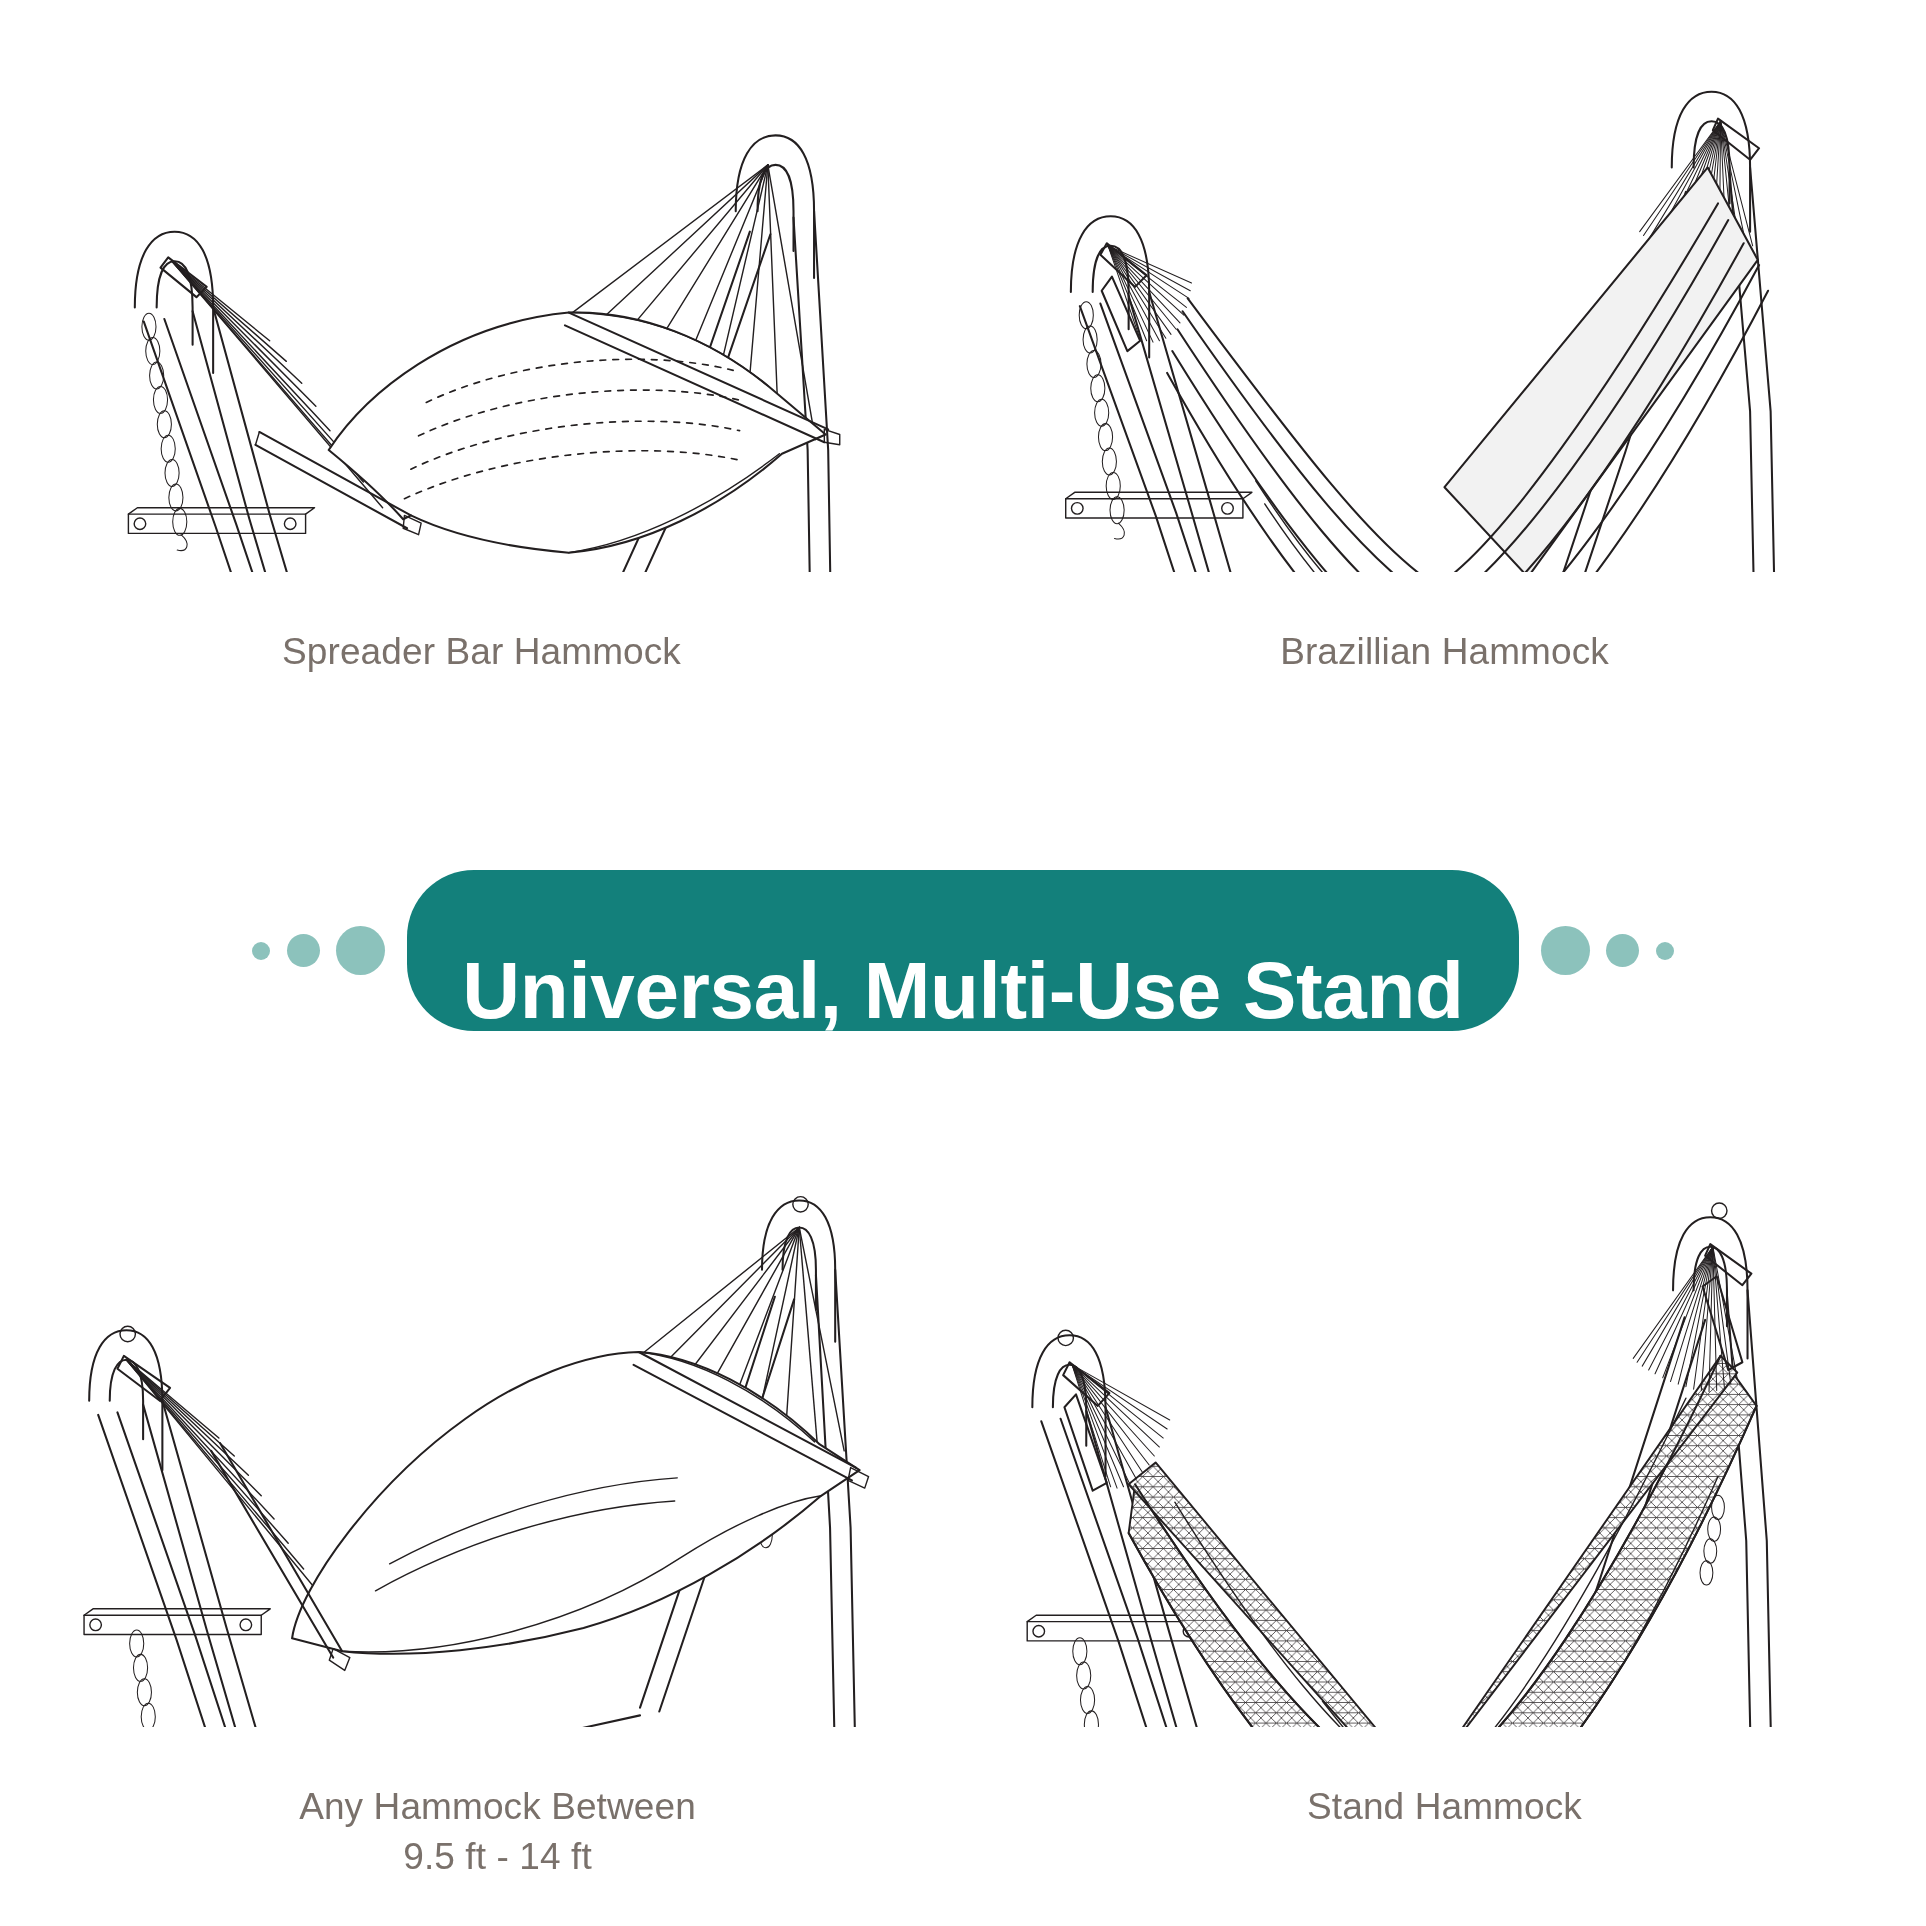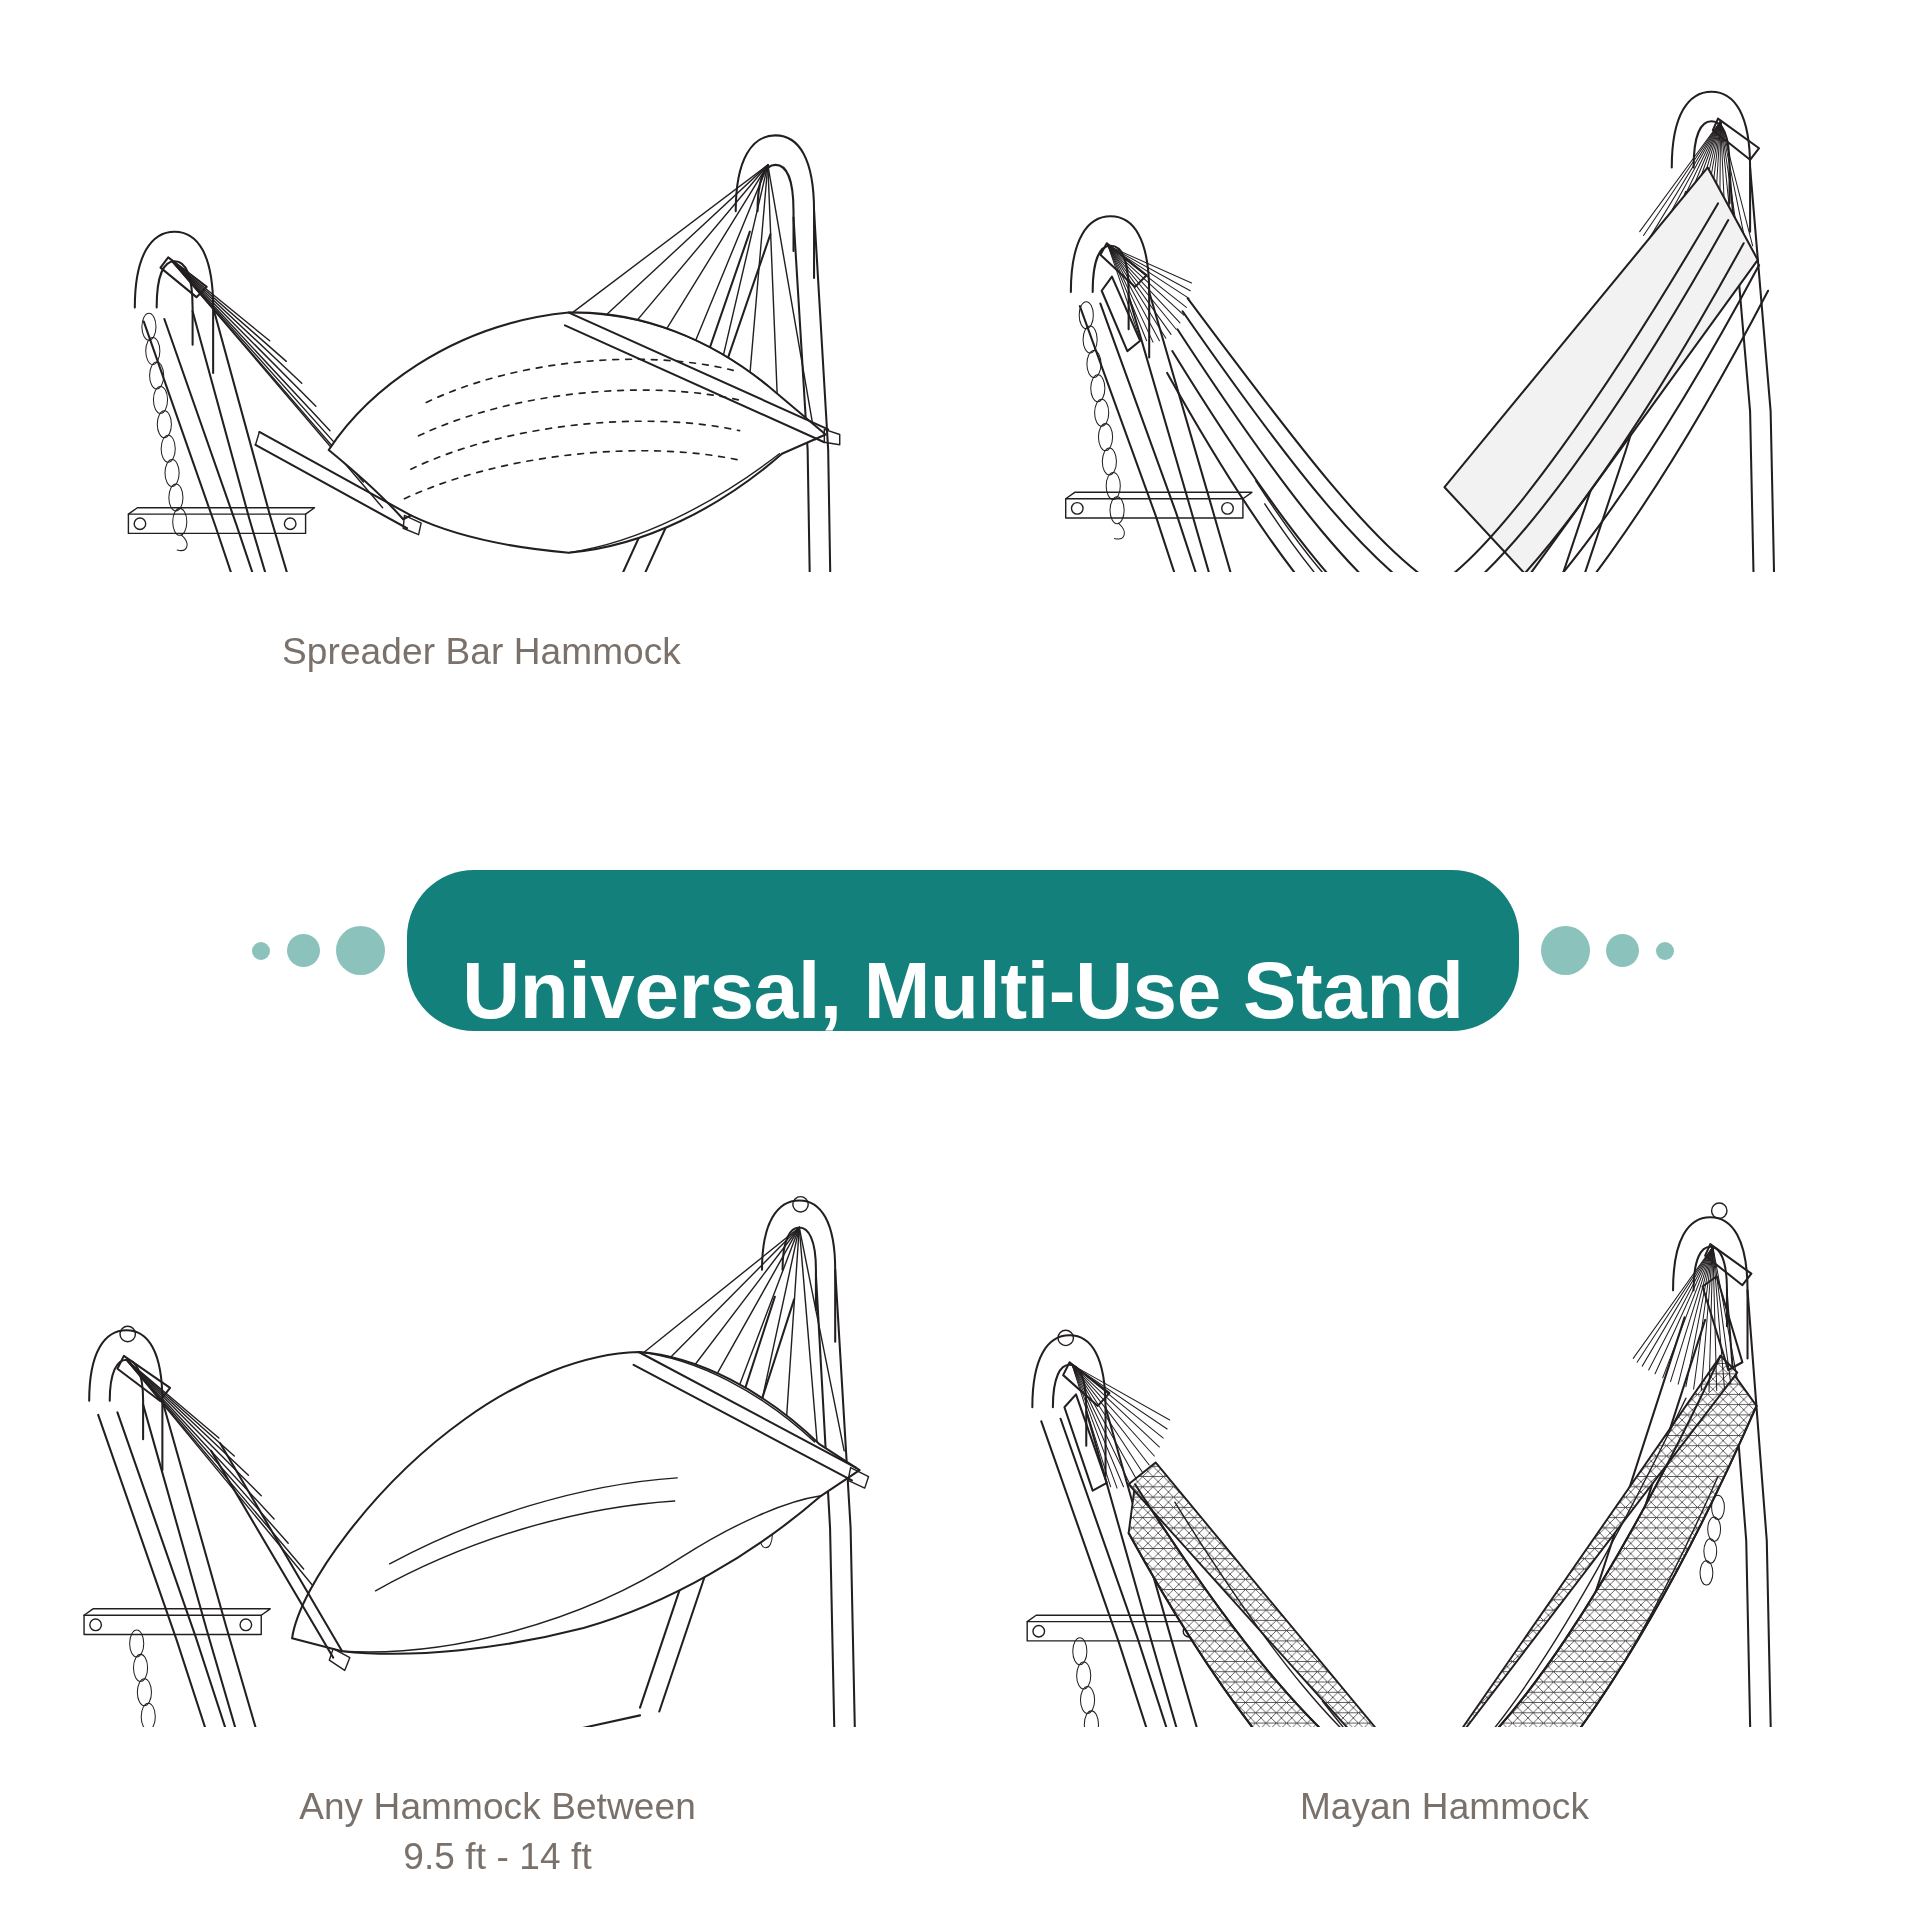--- a/index.html
+++ b/index.html
@@ -355,20 +355,23 @@
           <path class="ln" d="M334 452 C500 706 628 874 752 938 C876 872 1056 610 1216 318"></path>
           <path class="ln" d="M326 486 C490 752 622 928 760 992 C896 922 1082 648 1240 352"></path>
 
           <path class="ln" d="M318 520 C476 802 614 986 768 1046 C912 972 1100 688 1254 392"></path>
 
           <path class="ln-t" d="M456 688 C540 818 612 900 690 944"></path>
           <path class="ln-t" d="M470 724 C556 854 628 930 702 968"></path>
         </g>
       </svg>
     </div>
+    <div class="caption">
+      <span>Brazillian Hammock</span>
+    </div>
   </div>
 
   <div class="cell bl">
     <div class="illus">
       <svg viewBox="0 0 1500 830" xmlns="http://www.w3.org/2000/svg">
         <defs>
             <clipPath id="clipGN">
               <rect x="0" y="0" width="1500" height="830"></rect>
             </clipPath>
           </defs>
@@ -616,21 +619,21 @@
               <path d="M1168 82 L1186 302"></path>
             <path d="M1168 82 L1196 296"></path>
               <path d="M1168 82 L1206 288"></path>
           </g>
           <path class="ln" d="M1164 78 L1228 124 L1214 142 L1156 96 Z" fill="#231f20"></path>
           <path class="ln" d="M1174 128 L1214 262 L1192 274 L1152 144 Z" fill="#231f20"></path>
         </g>
       </svg>
     </div>
     <div class="caption">
-      <span>Mayan Hammock</span>
+      <span>Stand Hammock</span>
     </div>
   </div>
 
   <div class="banner-row">
     <div class="dots left">
       <span class="dot s"></span>
       <span class="dot m"></span>
       <span class="dot l"></span>
     </div>
 

